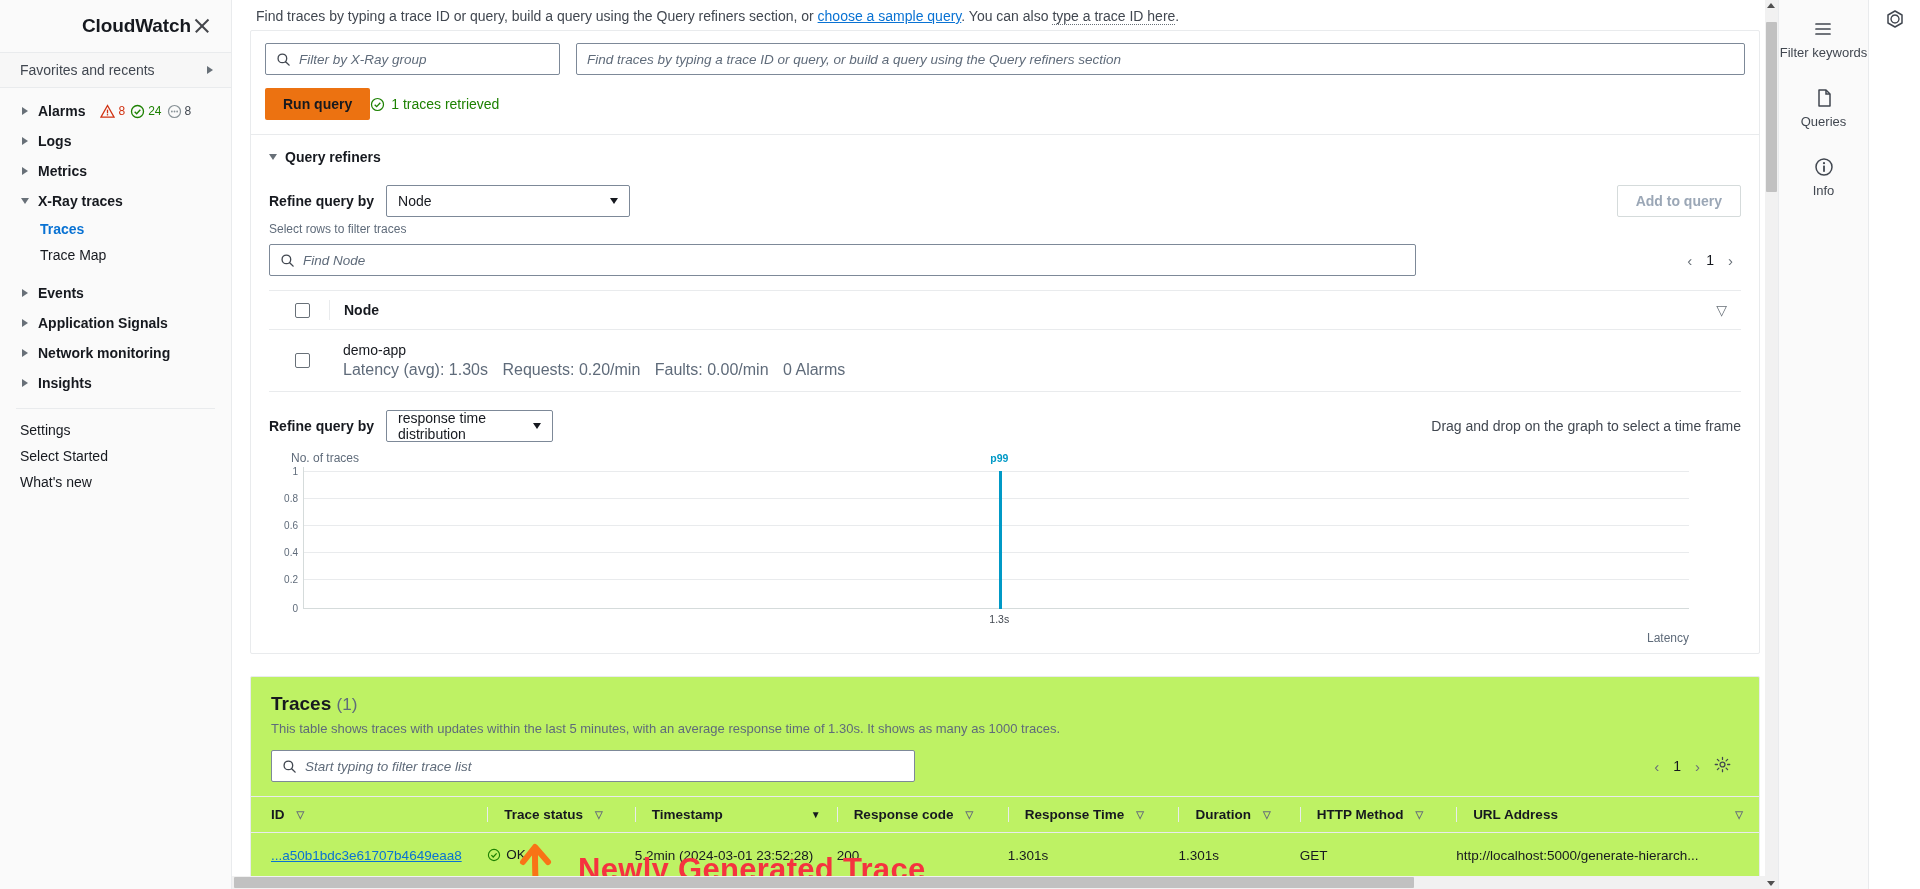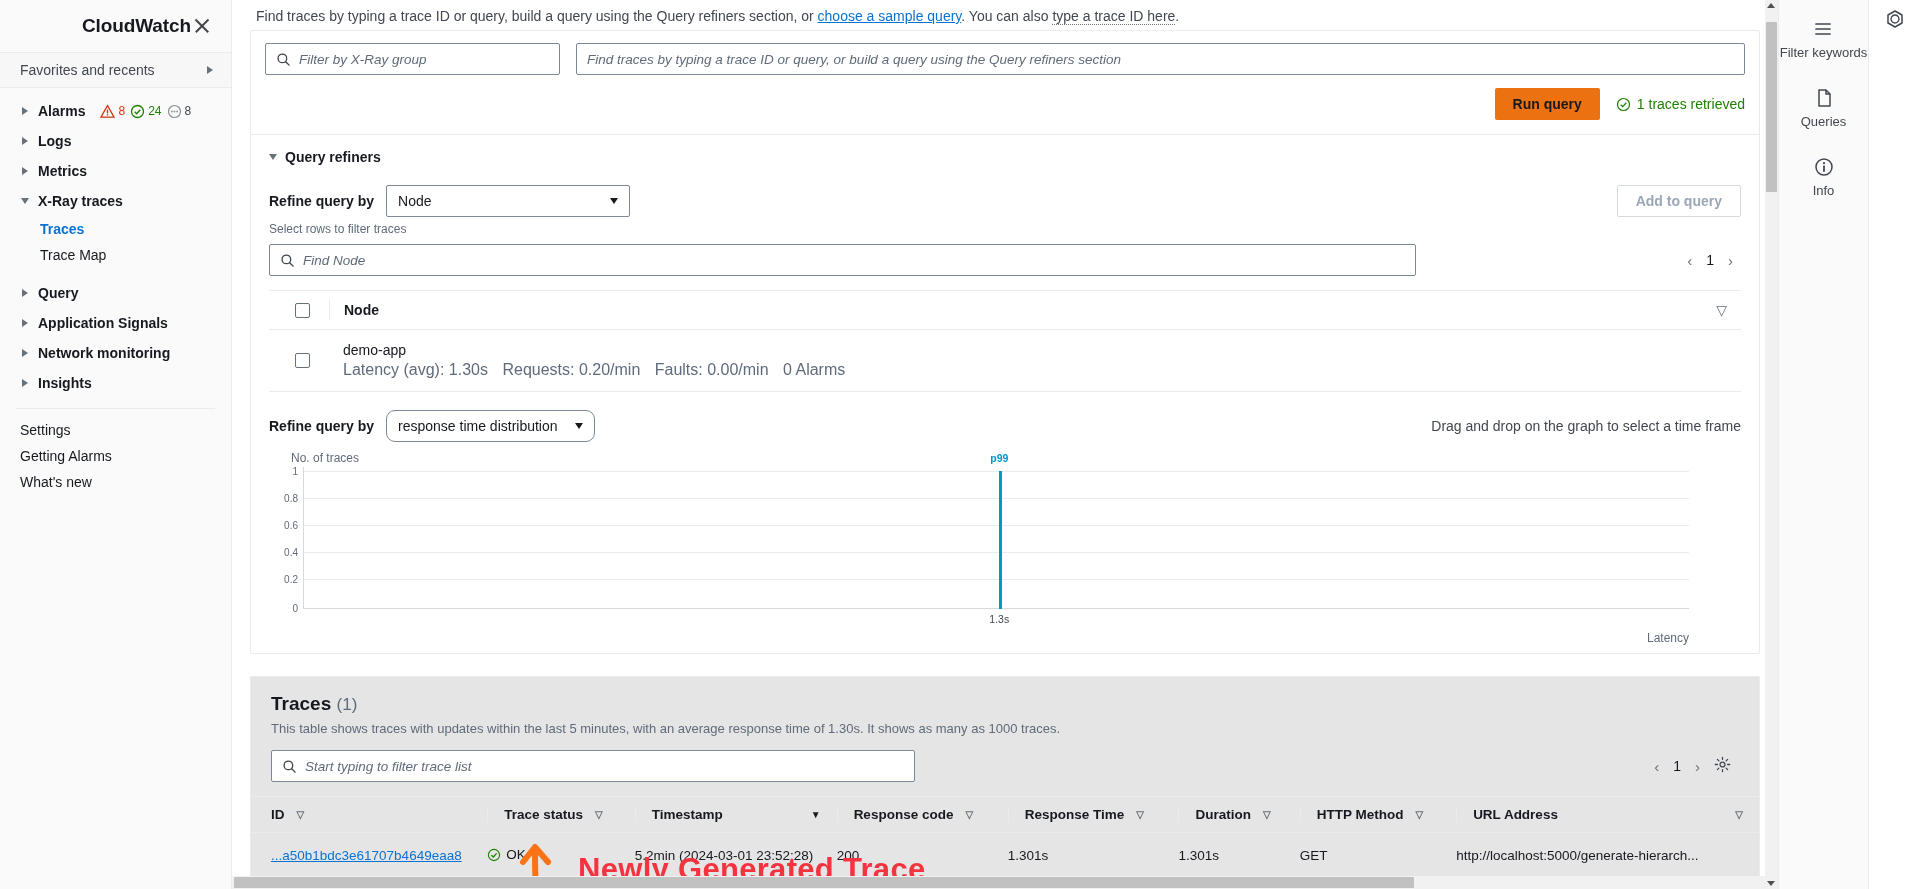--- a/index.html
+++ b/index.html
@@ -101,42 +101,42 @@
   .inp {
     height:32px; border:1px solid #7d8998; border-radius:2px;
     background:#fff; display:flex; align-items:center; gap:8px;
     padding: 0 10px; font-size:14px; color:#5f6b7a;
   }
   .inp .ph { font-style:italic; color:#5f6b7a; font-size:13.5px; }
   .inp-group { width:295px; }
   .inp-query { flex:1 1 auto; }
   .srch svg { display:block; }
 
-  .run-row { display:flex; align-items:center; gap:16px; margin-top:13px;justify-content:flex-end; }
+  .run-row { display:flex; align-items:center; margin-top:13px; }
   .btn-run {
     background:#ec7211; color:#16191f; font-weight:700; font-size:14px;
     border:none; border-radius:2px; height:32px; padding: 0 18px; cursor:pointer;
   }
   .retrieved { display:flex; align-items:center; gap:6px; color:#1d8102; font-size:14px; }
 
   .sep { height:1px; background:#e9ebed; }
 
   .refiners { padding: 14px 18px 0 18px; }
   .refiners-head { display:flex; align-items:center; gap:8px; cursor:pointer; }
   .refiners-head .t { font-weight:700; font-size:14px; color:#16191f; }
 
   .rq-row { display:flex; align-items:center; justify-content:space-between; margin-top:20px; }
   .rq-left { display:flex; align-items:center; gap:12px; }
   .rq-lbl { font-weight:700; font-size:14px; }
   .select {
     height:32px; min-width:244px; border:1px solid #7d8998; border-radius:2px;
     background:#fff; display:flex; align-items:center; justify-content:space-between;
     padding: 0 11px; font-size:14px; cursor:pointer; color:#16191f;
   }
-  .select.auto { min-width:0; width:209px;border-radius:9px; }
+  .select.auto { min-width:0; width:167px; }
   .btn-disabled {
     height:32px; padding: 0 18px; border:1px solid #d5dbdb; border-radius:2px;
     background:#fff; color:#9ba7b6; font-weight:700; font-size:14px; cursor:default;
   }
   .sub-note { font-size:12px; color:#5f6b7a; margin-top:5px; }
 
   .find-row { display:flex; align-items:center; gap:14px; margin-top:8px; }
   .find-input { flex:1 1 auto; max-width:1147px; }
   .pager { display:flex; align-items:center; gap:14px; margin-left:auto; padding-right:8px; }
   .pg-arrow { color:#687078; cursor:pointer; font-size:15px; line-height:1; }
@@ -180,21 +180,21 @@
   }
   .gl { position:absolute; left:0; right:0; height:1px; background:#e9ebed; }
   .axis-b { position:absolute; left:0; right:0; bottom:0; height:1px; background:#d5dbdb; }
   .p99line { position:absolute; width:3px; background:#0099c6; top:4px; bottom:0; }
   .p99lbl { position:absolute; font-size:10.5px; font-weight:700; color:#0099c6; transform:translateX(-50%); top:-15px;}
   .xtick { position:absolute; font-size:10.5px; color:#414750; transform:translateX(-50%); top:146px;}
   .xlabel { text-align:right; font-size:12px; color:#5f6b7a; padding-right:52px; margin-top:22px;}
 
   
   .traces-panel {
-    margin: 22px 18px 0 18px; border:1px solid #e9ebed; background:#e5e5e5; border-radius:2px;
+    margin: 22px 18px 0 18px; border:1px solid #e9ebed; background:#bef264; border-radius:2px;
   }
   .tp-head { padding: 16px 20px 0 20px; }
   .tp-title { font-size:19px; font-weight:700; }
   .tp-title .cnt { font-weight:400; color:#5f6b7a; font-size:17px; }
   .tp-desc { font-size:13px; color:#5f6b7a; margin-top:6px; }
   .tp-controls { display:flex; align-items:center; padding: 14px 20px 14px 20px; }
   .tp-filter { width:644px; }
   .tbl { width:100%; border-collapse:collapse; }
   .tbl th {
     text-align:left; font-size:13.5px; font-weight:700; color:#16191f;
@@ -325,21 +325,21 @@
       <div class="sb-item sub">
         <span class="txt">Trace Map</span>
       </div>
 
       <div style="height:10px"></div>
 
       <div class="sb-item bold">
         <span class="twisty">
             <i class="tri"></i>
           </span>
-        <span class="txt">Query</span>
+        <span class="txt">Events</span>
       </div>
 
       <div class="sb-item bold">
         <span class="twisty">
             <i class="tri"></i>
           </span>
         <span class="txt">Application Signals</span>
       </div>
 
       <div class="sb-item bold">
@@ -352,21 +352,21 @@
       <div class="sb-item bold">
         <span class="twisty">
             <i class="tri"></i>
           </span>
         <span class="txt">Insights</span>
       </div>
 
       <div class="sb-divider"></div>
 
       <div class="sb-foot-item">Settings</div>
-      <div class="sb-foot-item">Getting Alarms</div>
+      <div class="sb-foot-item">Select Started</div>
       <div class="sb-foot-item">What's new</div>
     </nav>
   </aside>
 
   <main class="main">
 
     <div class="hint-row">
       <span>Find traces by typing a trace ID or query, build a query using the Query refiners section, or </span><a href="#">choose a sample query</a><span>. You can also </span><span class="dotted">type a trace ID here</span><span>.</span>
     </div>
 

